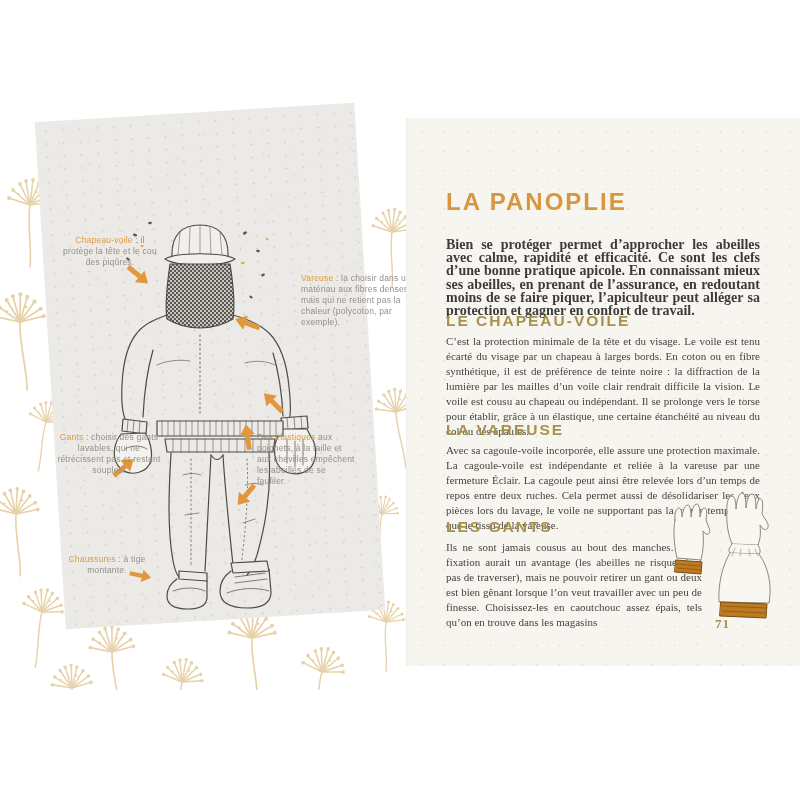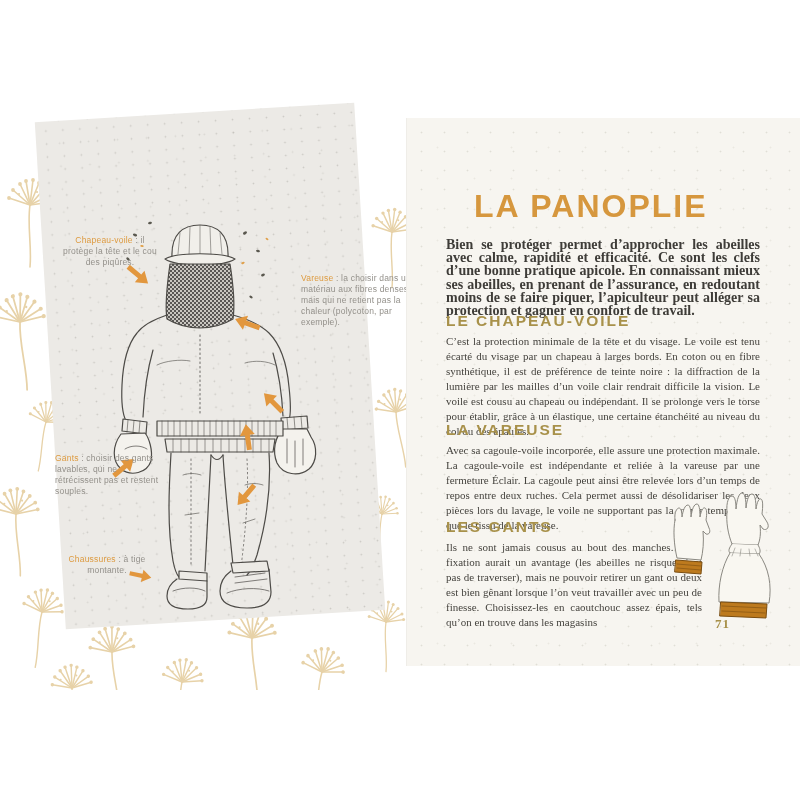--- a/index.html
+++ b/index.html
@@ -29,21 +29,21 @@
   .page-right{position:absolute;left:406px;top:118px;width:394px;height:548px;
               background-color:#f7f5f0;
               background-image:
                 radial-gradient(circle, rgba(110,100,80,.16) .6px, transparent 1.2px),
                 radial-gradient(circle, rgba(110,100,80,.09) .6px, transparent 1.2px);
               background-size:23px 19px,37px 31px;
               background-position:3px 5px,12px 14px;
               border-left:1px solid rgba(0,0,0,.03);}
   .pr-title{position:absolute;left:39px;top:70px;
             font-family:"Liberation Sans",sans-serif;font-weight:700;
-            font-size:32px;letter-spacing:2px;color:#d6973e;margin-left:28px;}
+            font-size:24px;letter-spacing:2px;color:#d6973e;}
   .pr-intro{position:absolute;left:39px;top:120px;width:314px;
             font-weight:700;font-size:14px;line-height:13.2px;
             text-align:justify;color:#3e3c38;}
   .sec-h{position:absolute;left:39px;
          font-family:"Liberation Sans",sans-serif;font-weight:700;
          font-size:15.5px;letter-spacing:2px;color:#a8914a;}
   .sec-b{position:absolute;left:39px;width:314px;
          font-size:11px;line-height:15px;text-align:justify;color:#46443f;}
   .sec-b.narrow{width:256px;}
   .gloves{position:absolute;left:250px;top:372px;}
@@ -191,21 +191,24 @@
         <use href="#arrowP" transform="translate(36,352) rotate(12) scale(0.85)"></use>
       </g>
     </svg>
 
     <div class="annot" style="left:60px;top:145px;width:100px;text-align:center;">
       <span class="k">Chapeau-voile</span><span> : il protège la tête et le cou des piqûres.</span>
     </div>
     <div class="annot" style="left:257px;top:183px;width:118px;text-align:left;margin-left:44px;">
       <span class="k">Vareuse</span><span> : la choisir dans un matériau aux fibres denses, mais qui ne retient pas la chaleur (polycoton, par exemple).</span>
     </div>
-    <div class="annot" style="left:55px;top:363px;width:108px;text-align:left;">
+    <div class="annot" style="left:257px;top:342px;width:100px;text-align:left;">
+      <span>Des </span><span class="k">élastiques</span><span> aux poignets, à la taille et aux chevilles empêchent les abeilles de se faufiler.</span>
+    </div>
+    <div class="annot" style="left:55px;top:342px;width:108px;text-align:center;">
       <span class="k">Gants</span><span> : choisir des gants lavables, qui ne rétrécissent pas et restent souples.</span>
     </div>
     <div class="annot" style="left:60px;top:464px;width:94px;text-align:center;">
       <span class="k">Chaussures</span><span> : à tige montante.</span>
     </div>
   </div>
 
   <div class="page-right">
 
     <div class="pr-title">LA PANOPLIE</div>

